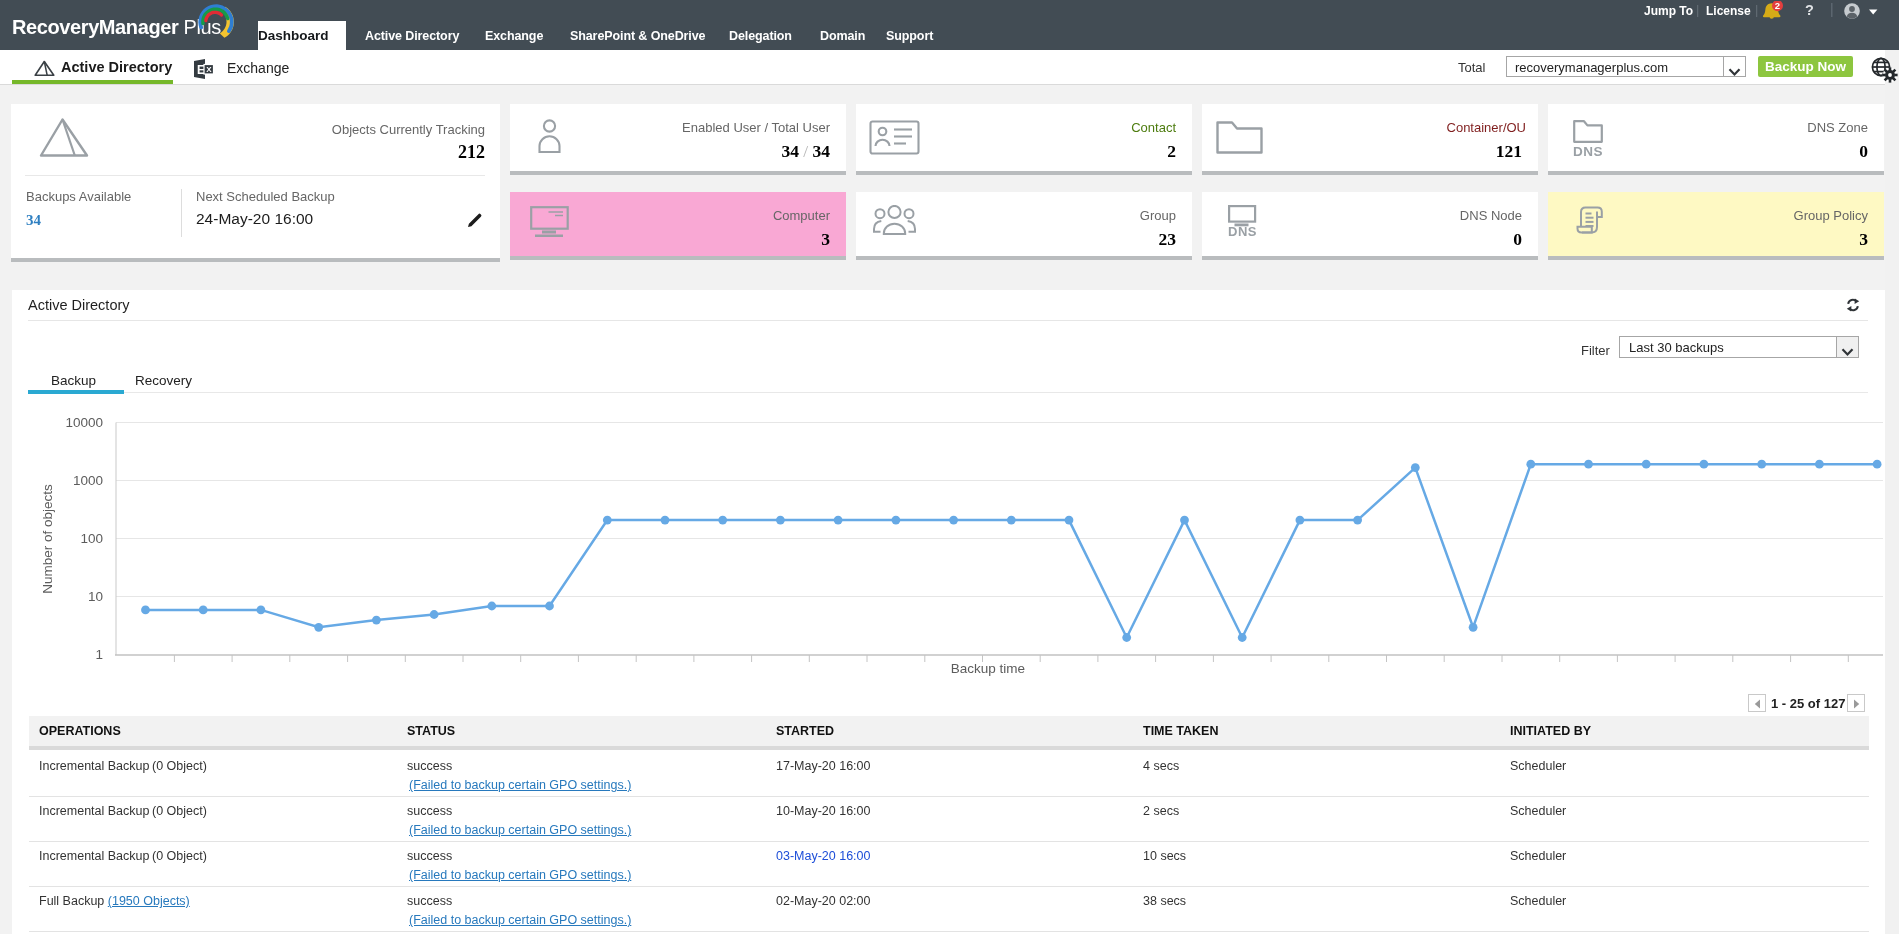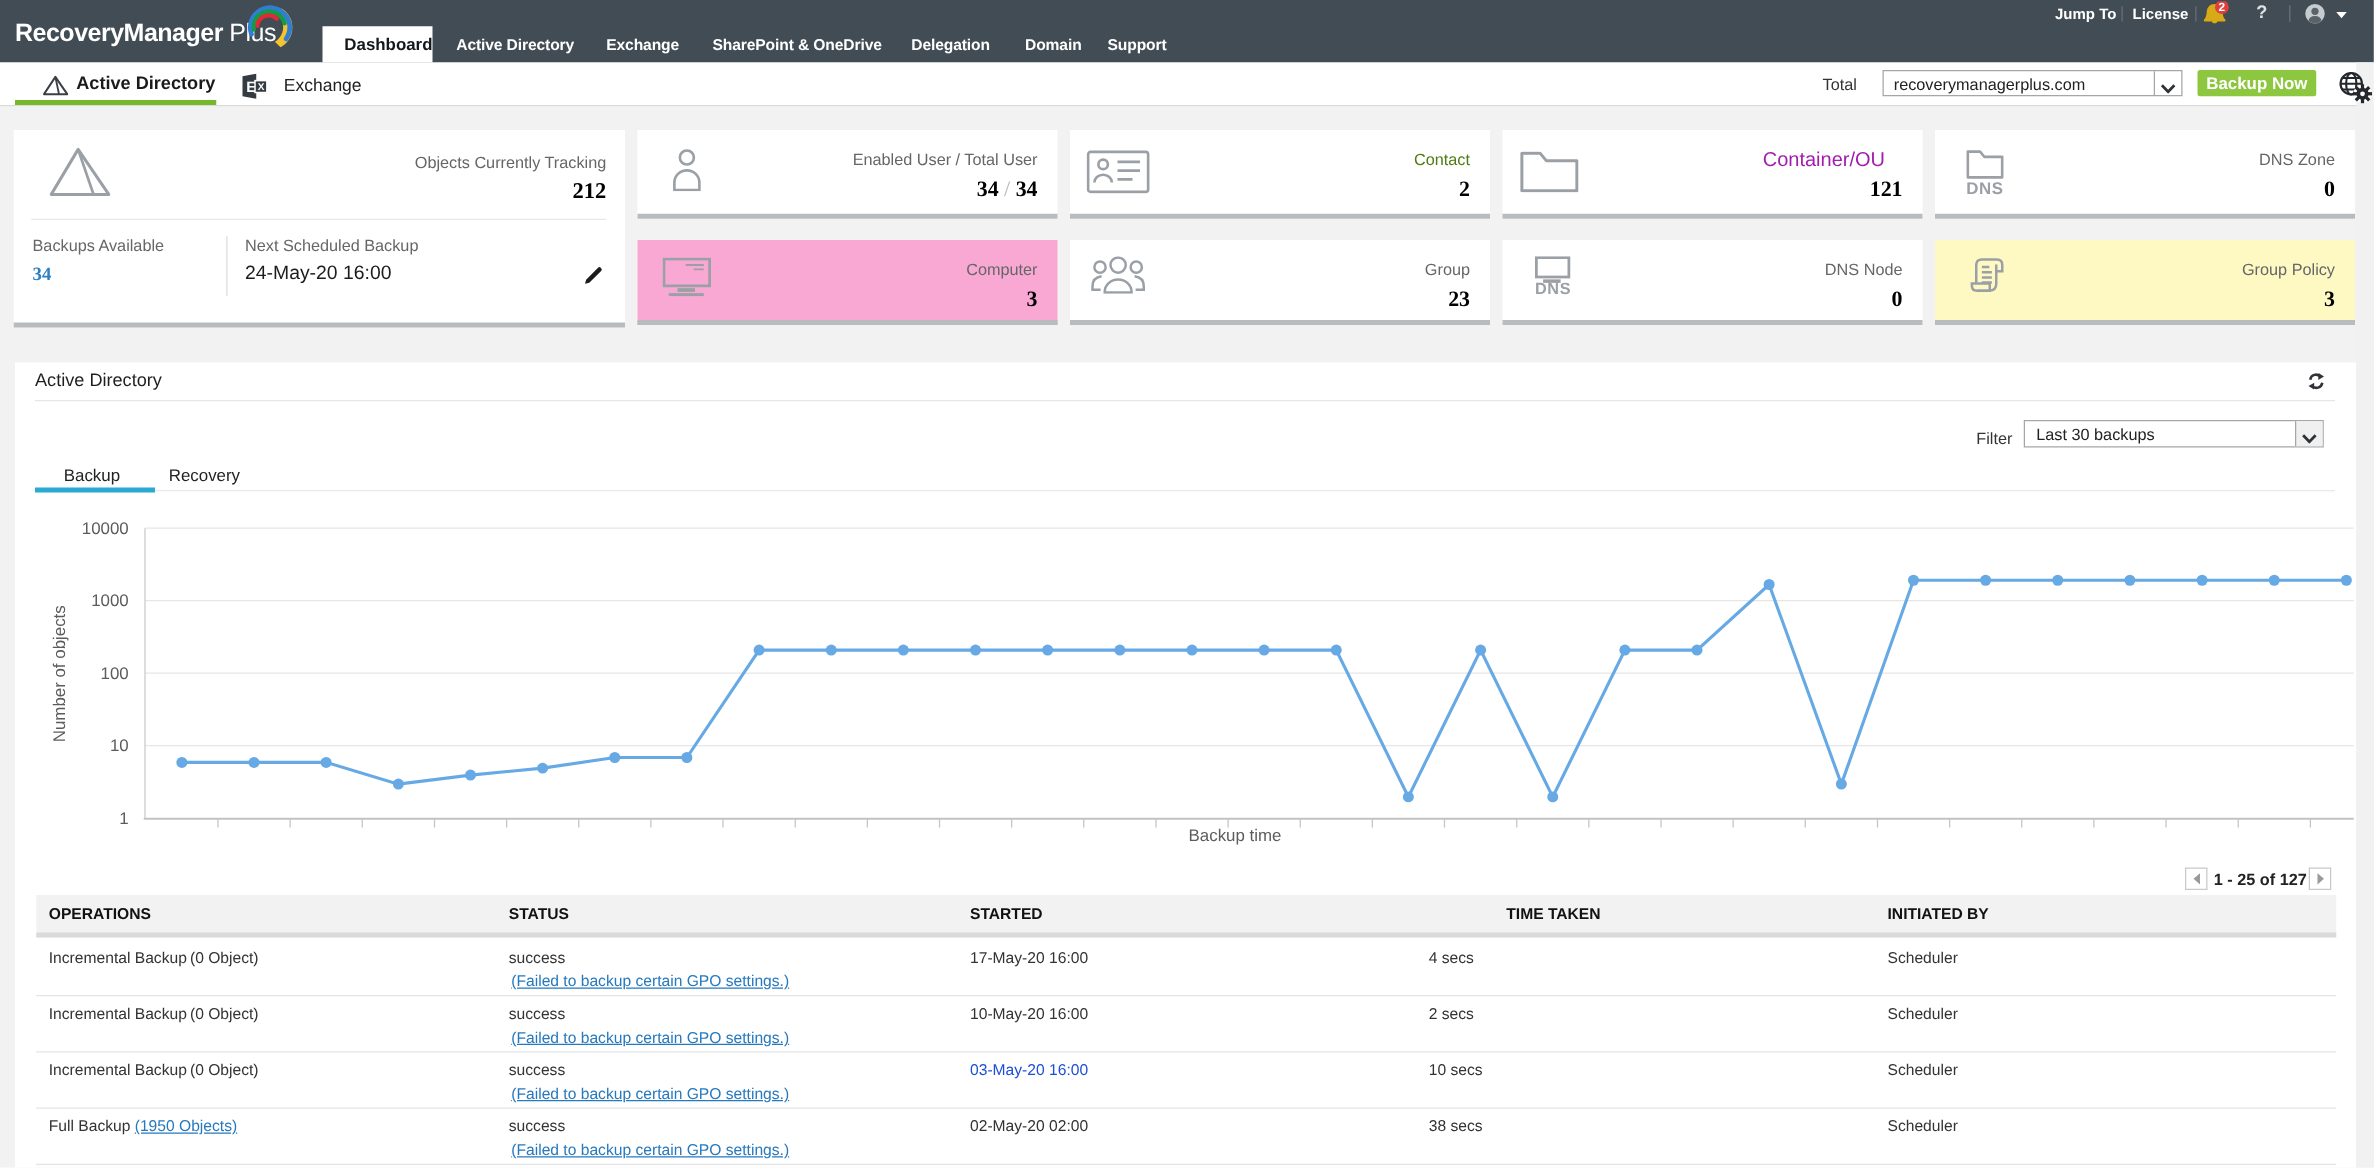--- a/index.html
+++ b/index.html
@@ -4,21 +4,21 @@
 .abs{position:absolute}
 </style></head><body>
 <div class="abs" style="left:0;top:0;width:1899px;height:50px;background:#424c54">
     <div class="abs" style="left:12px;top:16px;font-size:20px;color:#fff;white-space:nowrap;letter-spacing:-0.4px"><b>RecoveryManager</b> <span style="font-weight:300">Plus</span></div>
     <svg width="42" height="42" viewBox="0 0 42 42" style="position:absolute;left:197px;top:2px">
 <path d="M 28.5 4.8 L 29.7 5.7 L 30.9 6.6 L 32.0 7.7 L 33.0 8.8 L 33.8 10.0 L 34.6 11.3 L 35.3 12.6 L 35.9 14.0 L 36.3 15.4 L 36.6 16.9 L 36.8 18.4 L 36.9 19.9 L 36.8 21.4 L 36.7 22.9 L 36.4 24.3 L 35.9 25.8 L 35.4 27.2 L 34.7 28.5 L 34.0 29.8 L 33.1 31.0 L 32.1 32.2 L 31.1 33.2 L 29.9 34.2 L 28.7 35.0 L 27.4 35.8 L 22.9 31.4 L 23.8 30.8 L 24.7 30.1 L 25.5 29.3 L 26.2 28.5 L 26.9 27.6 L 27.5 26.7 L 28.0 25.7 L 28.5 24.7 L 28.9 23.7 L 29.2 22.6 L 29.4 21.5 L 29.5 20.4 L 29.5 19.3 L 29.4 18.2 L 29.3 17.1 L 29.1 16.0 L 28.7 15.0 L 28.4 13.9 L 27.9 13.0 L 27.3 12.0 L 26.7 11.1 L 26.0 10.2 L 25.2 9.4 L 24.4 8.7 L 23.5 8.0 Z" fill="#f4c430"></path>
 <path d="M 4.2 25.4 L 3.5 22.9 L 3.2 20.3 L 3.4 17.7 L 3.9 15.2 L 4.9 12.8 L 6.3 10.6 L 8.0 8.7 L 10.0 7.0 L 12.2 5.7 L 14.6 4.8 L 17.2 4.3 L 19.8 4.2 L 22.3 4.6 L 24.8 5.3 L 27.1 6.5 L 29.2 8.0 L 31.1 9.8 L 32.6 11.9 L 33.7 14.2 L 34.5 16.7 L 34.8 19.3 L 34.7 21.9 L 34.2 24.4 L 33.2 26.8 L 31.9 29.1" fill="none" stroke="#2f7ed3" stroke-width="3.8" stroke-linecap="round"></path>
 <path d="M 6.0 21.6 L 5.9 20.0 L 6.0 18.5 L 6.2 17.0 L 6.6 15.6 L 7.2 14.2 L 8.0 12.8 L 8.9 11.6 L 10.0 10.5 L 11.1 9.6 L 12.4 8.8 L 13.8 8.1 L 15.2 7.6 L 16.7 7.3 L 18.3 7.2 L 19.8 7.3 L 21.3 7.5 L 22.7 7.9 L 24.1 8.5 L 25.5 9.3 L 26.7 10.2 L 27.8 11.3 L 28.7 12.4 L 29.5 13.7 L 30.2 15.1 L 30.7 16.5" fill="none" stroke="#169a49" stroke-width="3.5" stroke-linecap="round"></path>
 <path d="M 8.8 18.7 L 8.9 17.9 L 9.1 17.1 L 9.4 16.3 L 9.7 15.5 L 10.1 14.8 L 10.6 14.1 L 11.1 13.4 L 11.7 12.8 L 12.3 12.3 L 13.0 11.8 L 13.7 11.4 L 14.5 11.0 L 15.2 10.7 L 16.1 10.5 L 16.9 10.4 L 17.7 10.3 L 18.5 10.3 L 19.4 10.4 L 20.2 10.6 L 21.0 10.8 L 21.8 11.1 L 22.5 11.5 L 23.2 11.9 L 23.9 12.4 L 24.5 13.0" fill="none" stroke="#e02b35" stroke-width="3.3" stroke-linecap="round"></path>
 </svg>
-    <div class="abs" style="left:258px;top:21px;width:88px;height:29px;background:#fff;color:#15181b;font-size:13.5px;font-weight:bold;text-align:right;line-height:30px">Dashboard</div>
+    <div class="abs" style="left:258px;top:21px;width:88px;height:29px;background:#fff;color:#15181b;font-size:13.5px;font-weight:bold;text-align:left;line-height:30px">Dashboard</div>
     <div class="abs" style="left:365px;top:29px;color:#fff;font-size:12.5px;font-weight:bold;letter-spacing:-0.1px">Active Directory</div>
     <div class="abs" style="left:485px;top:29px;color:#fff;font-size:12.5px;font-weight:bold;letter-spacing:-0.1px">Exchange</div>
     <div class="abs" style="left:570px;top:29px;color:#fff;font-size:12.5px;font-weight:bold;letter-spacing:-0.1px">SharePoint &amp; OneDrive</div>
     <div class="abs" style="left:729px;top:29px;color:#fff;font-size:12.5px;font-weight:bold;letter-spacing:-0.1px">Delegation</div>
     <div class="abs" style="left:820px;top:29px;color:#fff;font-size:12.5px;font-weight:bold;letter-spacing:-0.1px">Domain</div>
     <div class="abs" style="left:886px;top:29px;color:#fff;font-size:12.5px;font-weight:bold;letter-spacing:-0.1px">Support</div>
     <div class="abs" style="left:1644px;top:4px;color:#fff;font-size:12px;font-weight:bold">Jump To</div>
     <div class="abs" style="left:1696px;top:2px;color:#656e77;font-size:13px">|</div>
     <div class="abs" style="left:1706px;top:4px;color:#fff;font-size:12px;font-weight:bold">License</div>
     <div class="abs" style="left:1755px;top:2px;color:#656e77;font-size:13px">|</div>
@@ -119,21 +119,21 @@
           <line x1="25" y1="23.5" x2="37" y2="23.5"></line>
         </g>
       </svg></div>
     <div class="abs" style="right:16px;top:16px;font-size:13px;color:#4d7c0f">Contact</div>
     <div class="abs" style="right:16px;top:37px;font-size:17.5px;font-weight:bold;color:#000;font-family:'Liberation Serif',serif">2</div>
   </div>
 <div class="abs" style="left:1202px;top:104px;width:336px;height:71px;background:#fff;border-bottom:4px solid #b9bcbe">
     <div class="abs" style="left:14px;top:17px"><svg width="47" height="33" viewBox="0 0 47 33" style="">
         <path d="M1.5 31.5 V1.5 h14.5 l5 6 h24.5 v24 Z" fill="none" stroke="#9aa0a5" stroke-width="2.4" stroke-linejoin="round"></path>
       </svg></div>
-    <div class="abs" style="right:30px;top:16px;font-size:16px;color:#a21caf">Container/OU</div>
+    <div class="abs" style="right:12px;top:16px;font-size:13px;color:#7f1d1d">Container/OU</div>
     <div class="abs" style="right:16px;top:37px;font-size:17.5px;font-weight:bold;color:#000;font-family:'Liberation Serif',serif">121</div>
   </div>
 <div class="abs" style="left:1548px;top:104px;width:336px;height:71px;background:#fff;border-bottom:4px solid #b9bcbe">
     <div class="abs" style="left:25px;top:16px"><svg width="30" height="37" viewBox="0 0 30 37" style="">
         <path d="M1.2 21.8 V1.2 h9.8 l3.4 4.2 h14.4 v16.4 Z" fill="none" stroke="#9aa0a5" stroke-width="2.2" stroke-linejoin="round"></path>
         <text x="0" y="35.5" font-size="13.5" font-weight="bold" fill="#9aa0a5" font-family="Liberation Sans" letter-spacing="0.5">DNS</text>
       </svg></div>
     <div class="abs" style="right:16px;top:16px;font-size:13px;color:#666">DNS Zone</div>
     <div class="abs" style="right:16px;top:37px;font-size:17.5px;font-weight:bold;color:#000;font-family:'Liberation Serif',serif">0</div>
   </div>
@@ -290,21 +290,21 @@
       <path d="M6 0.5 V9.5 L0.8 5 Z" fill="#9a9a9a"></path>
     </svg></div>
 <div class="abs" style="left:1771px;top:696px;font-size:13px;font-weight:bold;color:#222">1 - 25 of 127</div>
 <div class="abs" style="left:1847px;top:694px;width:18px;height:18px;background:#fff;border:1px solid #c9c9c9;text-align:center"><svg width="7" height="10" viewBox="0 0 7 10" style="margin-top:3px">
       <path d="M1 0.5 V9.5 L6.2 5 Z" fill="#9a9a9a"></path>
     </svg></div>
 <div class="abs" style="left:29px;top:716px;width:1840px;height:34px;background:#f2f2f2;border-bottom:4px solid #dadada"></div>
 <div class="abs" style="left:39px;top:724px;font-size:12.5px;font-weight:bold;color:#111">OPERATIONS</div>
 <div class="abs" style="left:407px;top:724px;font-size:12.5px;font-weight:bold;color:#111">STATUS</div>
 <div class="abs" style="left:776px;top:724px;font-size:12.5px;font-weight:bold;color:#111">STARTED</div>
-<div class="abs" style="left:1205px;top:724px;font-size:12.5px;font-weight:bold;color:#111">TIME TAKEN</div>
+<div class="abs" style="left:1143px;top:724px;font-size:12.5px;font-weight:bold;color:#111">TIME TAKEN</div>
 <div class="abs" style="left:1510px;top:724px;font-size:12.5px;font-weight:bold;color:#111">INITIATED BY</div>
 <div class="abs" style="left:39px;top:759px;font-size:12.5px;color:#333">Incremental Backup (0 Object)</div>
 <div class="abs" style="left:407px;top:759px;font-size:12.5px;color:#333">success</div>
 <div class="abs" style="left:409px;top:778px;font-size:12.5px;color:#2779bd;text-decoration:underline">(Failed to backup certain GPO settings.)</div>
 <div class="abs" style="left:776px;top:759px;font-size:12.5px;color:#333">17-May-20 16:00</div>
 <div class="abs" style="left:1143px;top:759px;font-size:12.5px;color:#333">4 secs</div>
 <div class="abs" style="left:1510px;top:759px;font-size:12.5px;color:#333">Scheduler</div>
 <div class="abs" style="left:29px;top:796px;width:1840px;height:1px;background:#e3e3e3"></div>
 <div class="abs" style="left:39px;top:804px;font-size:12.5px;color:#333">Incremental Backup (0 Object)</div>
 <div class="abs" style="left:407px;top:804px;font-size:12.5px;color:#333">success</div>

